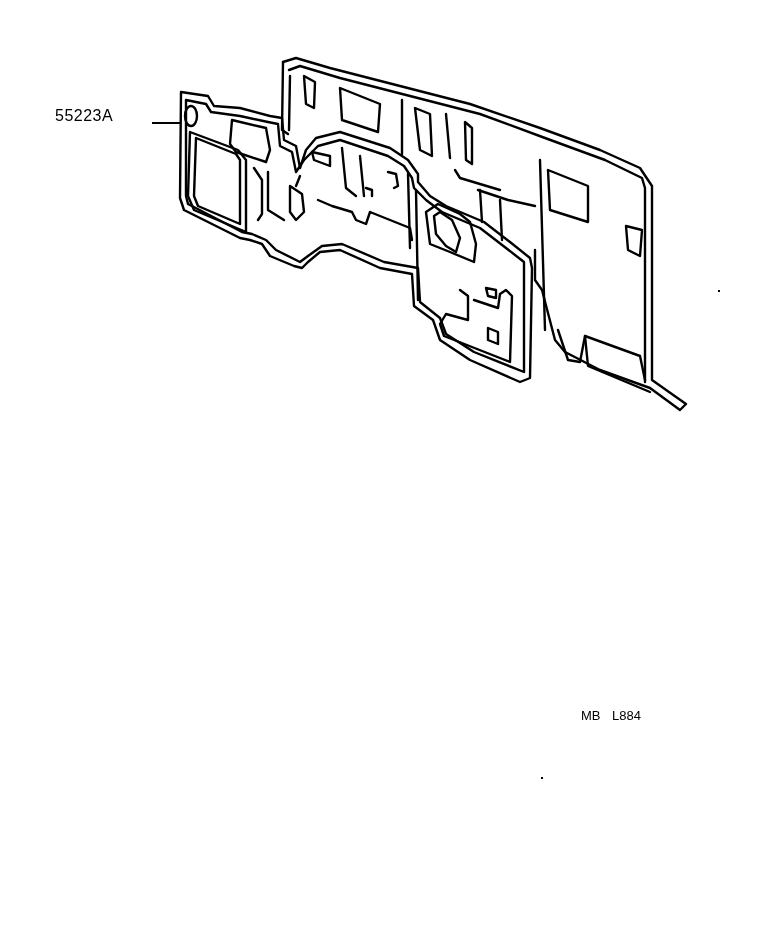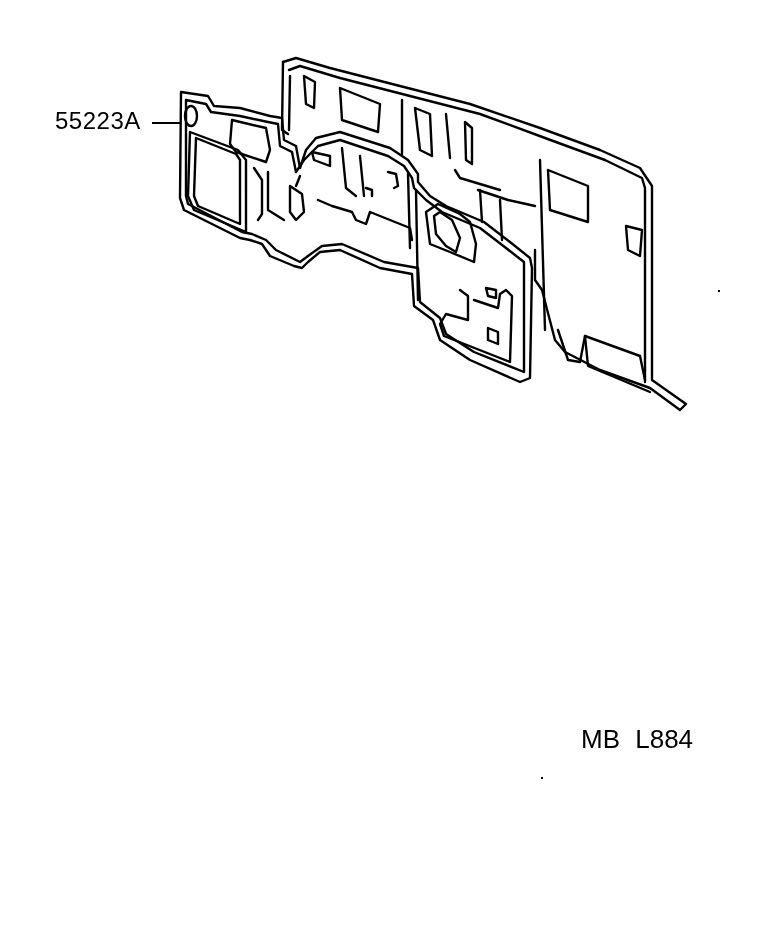--- a/index.html
+++ b/index.html
@@ -4,23 +4,23 @@
   <style>
     html, body { margin: 0; padding: 0; background: #ffffff; }
     body { width: 768px; height: 946px; position: relative; overflow: hidden; }
     .label {
       position: absolute;
       font-family: "Liberation Sans", "DejaVu Sans", sans-serif;
       color: #000000;
       font-weight: normal;
       white-space: nowrap;
     }
-    #part-label { left: 55px; top: 107px; font-size: 24px; letter-spacing: 0.5px; }
+    #part-label { left: 55px; top: 107px; font-size: 16px; letter-spacing: 0.5px; }
     #leader-line { position: absolute; left: 152px; top: 122px; width: 28px; height: 2px; background: #000; }
-    #catalog-code { left: 581px; top: 724px; font-size: 26px; word-spacing: 8px; }
+    #catalog-code { left: 581px; top: 708px; font-size: 13px; word-spacing: 8px; }
     #drawing { position: absolute; left: 0; top: 0; width: 768px; height: 946px; }
     .dot { position: absolute; width: 2px; height: 2px; background: #000; }
   </style>
 </head>
 <body>
 
 <div>
 
   <svg id="drawing" viewBox="0 0 768 946" xmlns="http://www.w3.org/2000/svg" fill="none" stroke="#000" stroke-width="2.4" stroke-linejoin="round" stroke-linecap="round">
 

